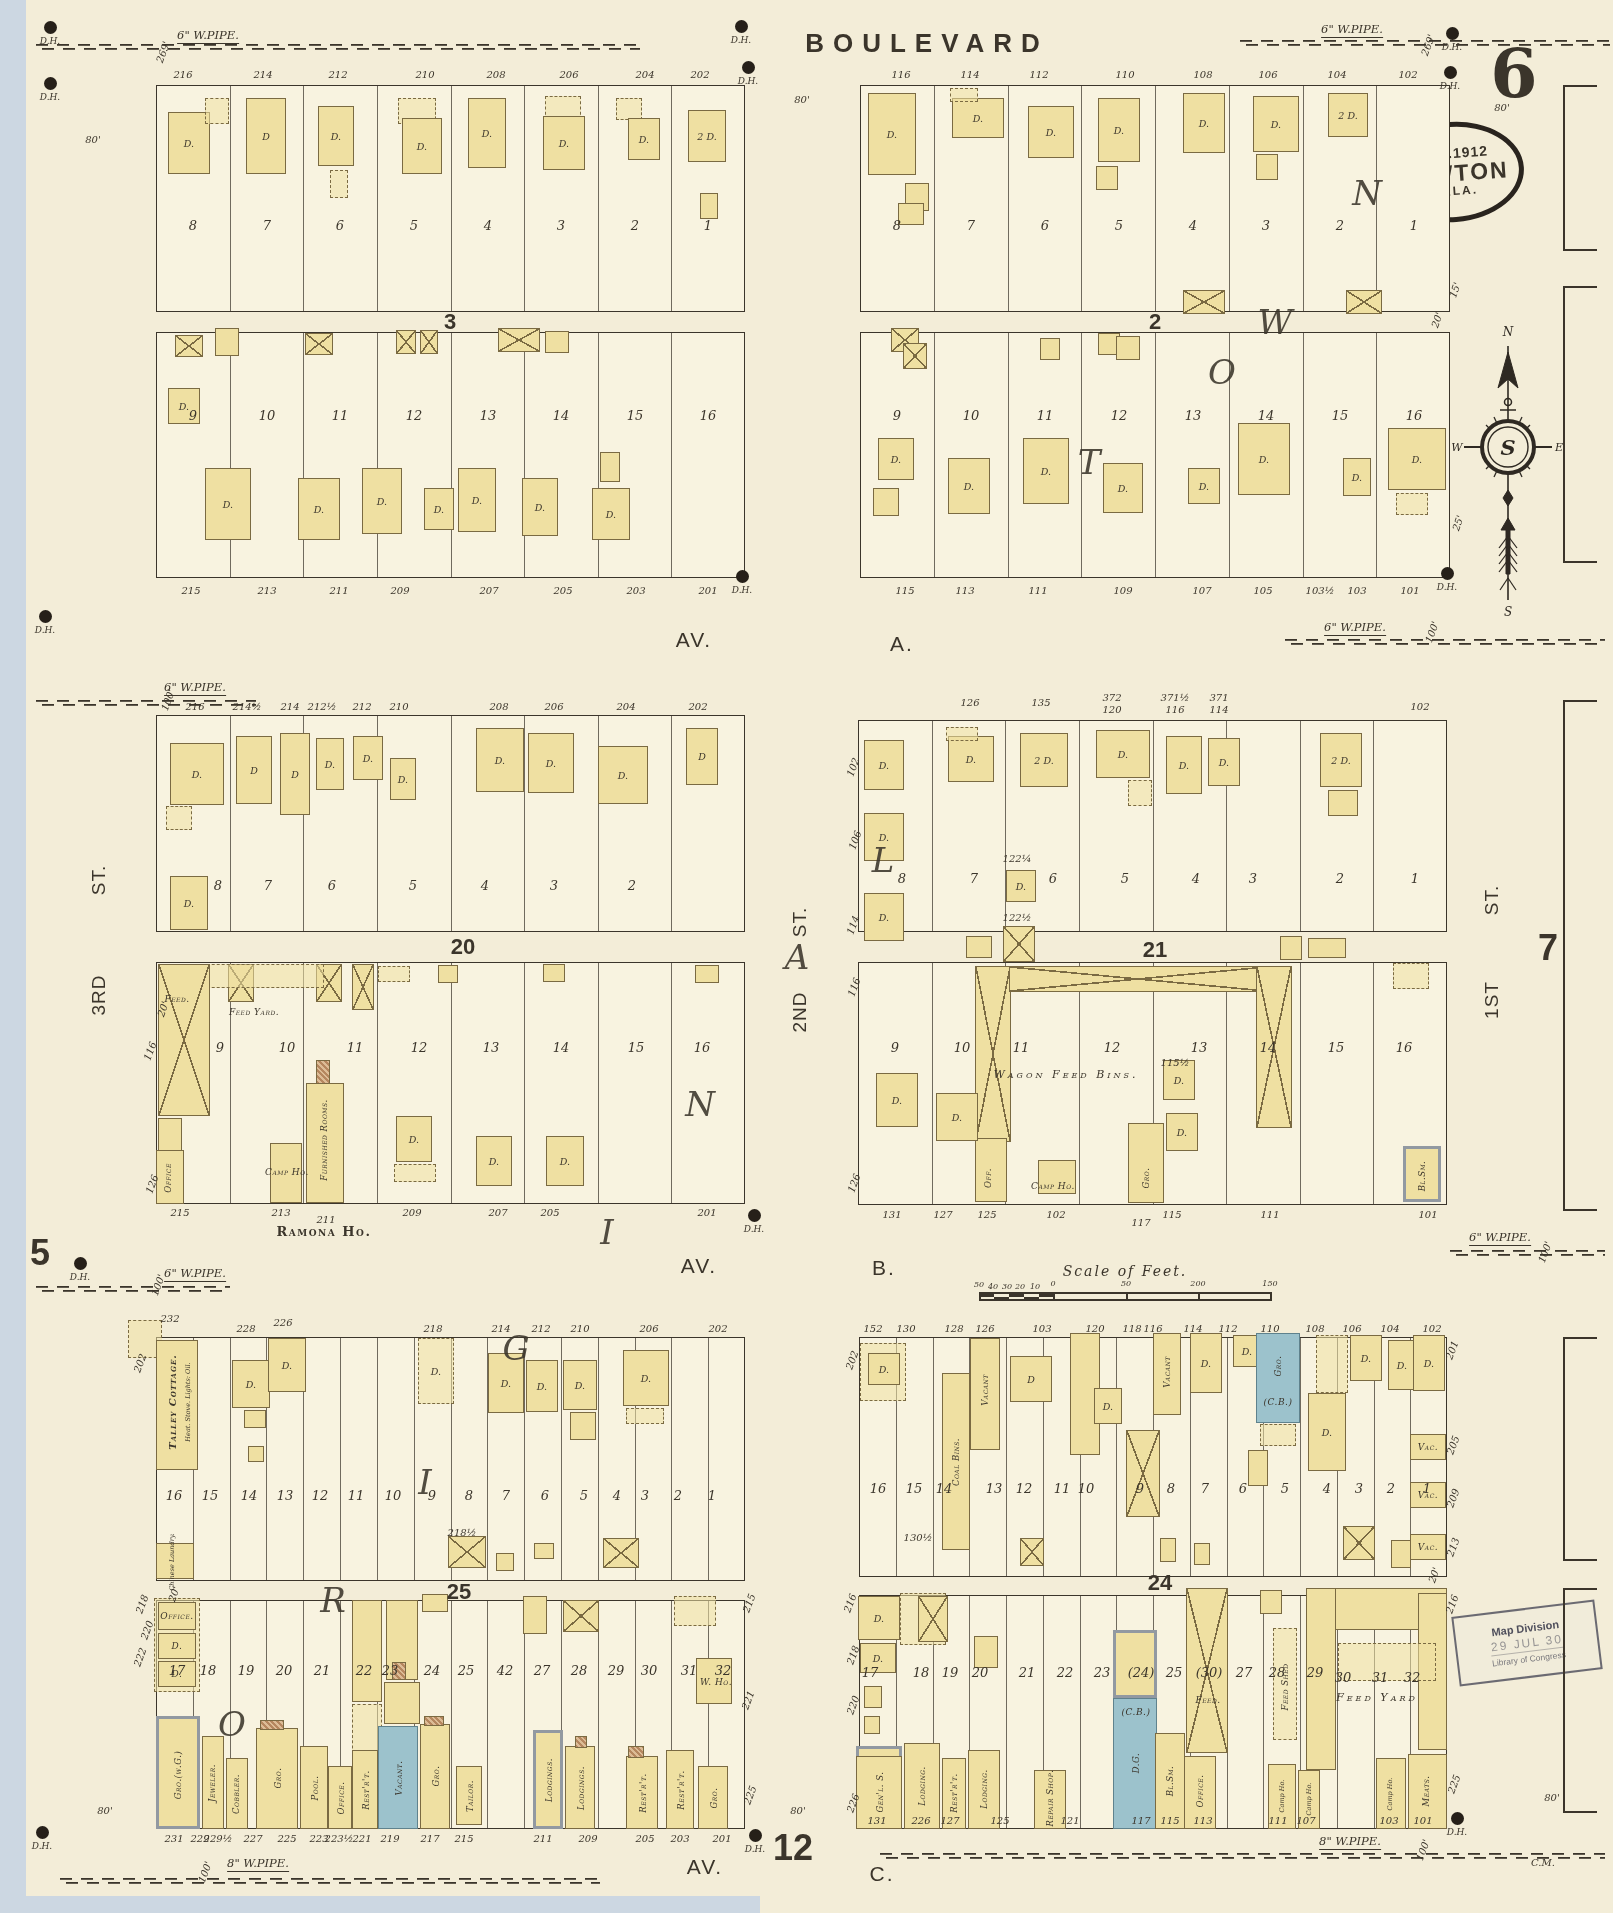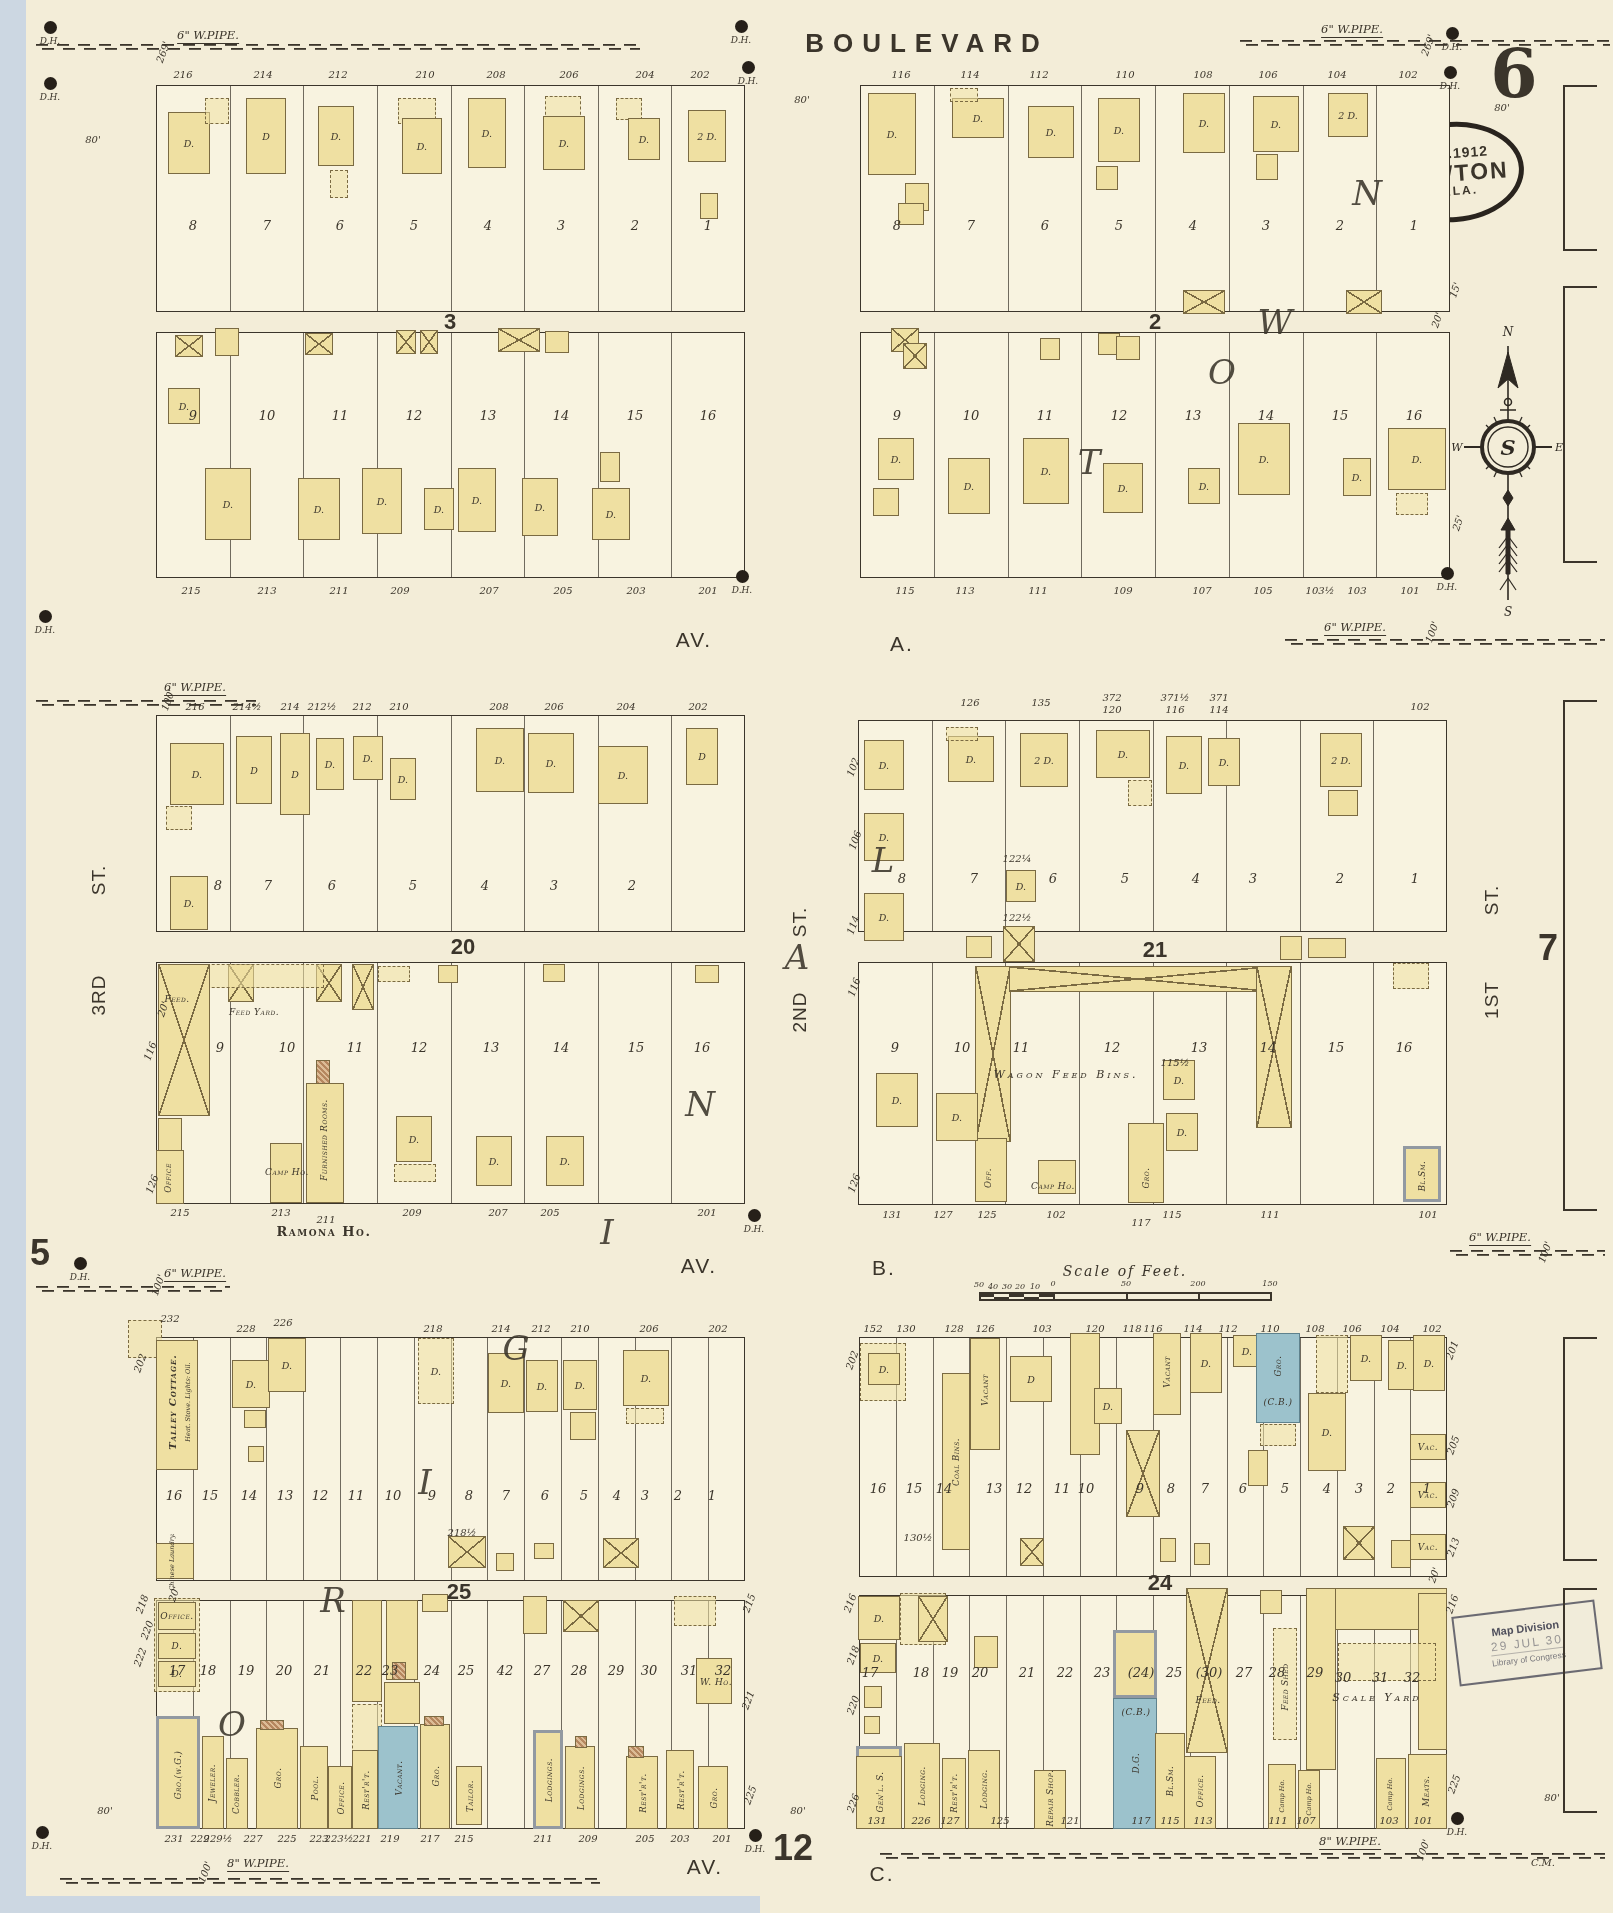--- a/index.html
+++ b/index.html
@@ -822,21 +822,21 @@
     <div class="tx vann" style="left: 922px; top: 1786px; transform: translate(-50%, -50%) rotate(-90deg);">Lodging.</div>
     <div class="tx vann" style="left: 954px; top: 1793px; transform: translate(-50%, -50%) rotate(-90deg);">Rest'r't.</div>
     <div class="tx vann" style="left: 984px; top: 1789px; transform: translate(-50%, -50%) rotate(-90deg);">Lodging.</div>
     <div class="tx vann" style="left: 1050px; top: 1798px; transform: translate(-50%, -50%) rotate(-90deg);">Repair Shop.</div>
     <div class="tx vann" style="left: 1136px; top: 1763px; transform: translate(-50%, -50%) rotate(-90deg);">D.G.</div>
     <div class="tx ann" style="left: 1136px; top: 1712px; transform: translate(-50%, -50%) rotate(0deg);">(C.B.)</div>
     <div class="tx vann" style="left: 1170px; top: 1781px; transform: translate(-50%, -50%) rotate(-90deg);">Bl.Sm.</div>
     <div class="tx vann" style="left: 1200px; top: 1791px; transform: translate(-50%, -50%) rotate(-90deg);">Office.</div>
     <div class="tx ann" style="left: 1208px; top: 1700px; transform: translate(-50%, -50%) rotate(0deg);">Feed.</div>
     <div class="tx vann" style="left: 1285px; top: 1687px; transform: translate(-50%, -50%) rotate(-90deg);">Feed Shed</div>
-    <div class="tx ann2" style="left: 1377px; top: 1697px; transform: translate(-50%, -50%) rotate(0deg);">Scale Yard</div>
+    <div class="tx ann2" style="left: 1377px; top: 1697px; transform: translate(-50%, -50%) rotate(0deg);">Feed Yard</div>
     <div class="tx vanns" style="left: 1282px; top: 1796px; transform: translate(-50%, -50%) rotate(-90deg);">Camp Ho.</div>
     <div class="tx vanns" style="left: 1309px; top: 1799px; transform: translate(-50%, -50%) rotate(-90deg);">Camp Ho.</div>
     <div class="tx vanns" style="left: 1390px; top: 1794px; transform: translate(-50%, -50%) rotate(-90deg);">Camp Ho.</div>
     <div class="tx vann" style="left: 1426px; top: 1791px; transform: translate(-50%, -50%) rotate(-90deg);">Meats.</div>
     <div class="tx hn" style="left: 462px; top: 1532px; transform: translate(-50%, -50%) rotate(0deg);">218½</div>
     <div class="tx hn" style="left: 1175px; top: 1062px; transform: translate(-50%, -50%) rotate(0deg);">115½</div>
     <div class="tx hn" style="left: 1017px; top: 858px; transform: translate(-50%, -50%) rotate(0deg);">122¼</div>
     <div class="tx hn" style="left: 1017px; top: 917px; transform: translate(-50%, -50%) rotate(0deg);">122½</div>
     <div class="tx hn" style="left: 183px; top: 74px; transform: translate(-50%, -50%) rotate(0deg);">216</div>
     <div class="tx hn" style="left: 263px; top: 74px; transform: translate(-50%, -50%) rotate(0deg);">214</div>

